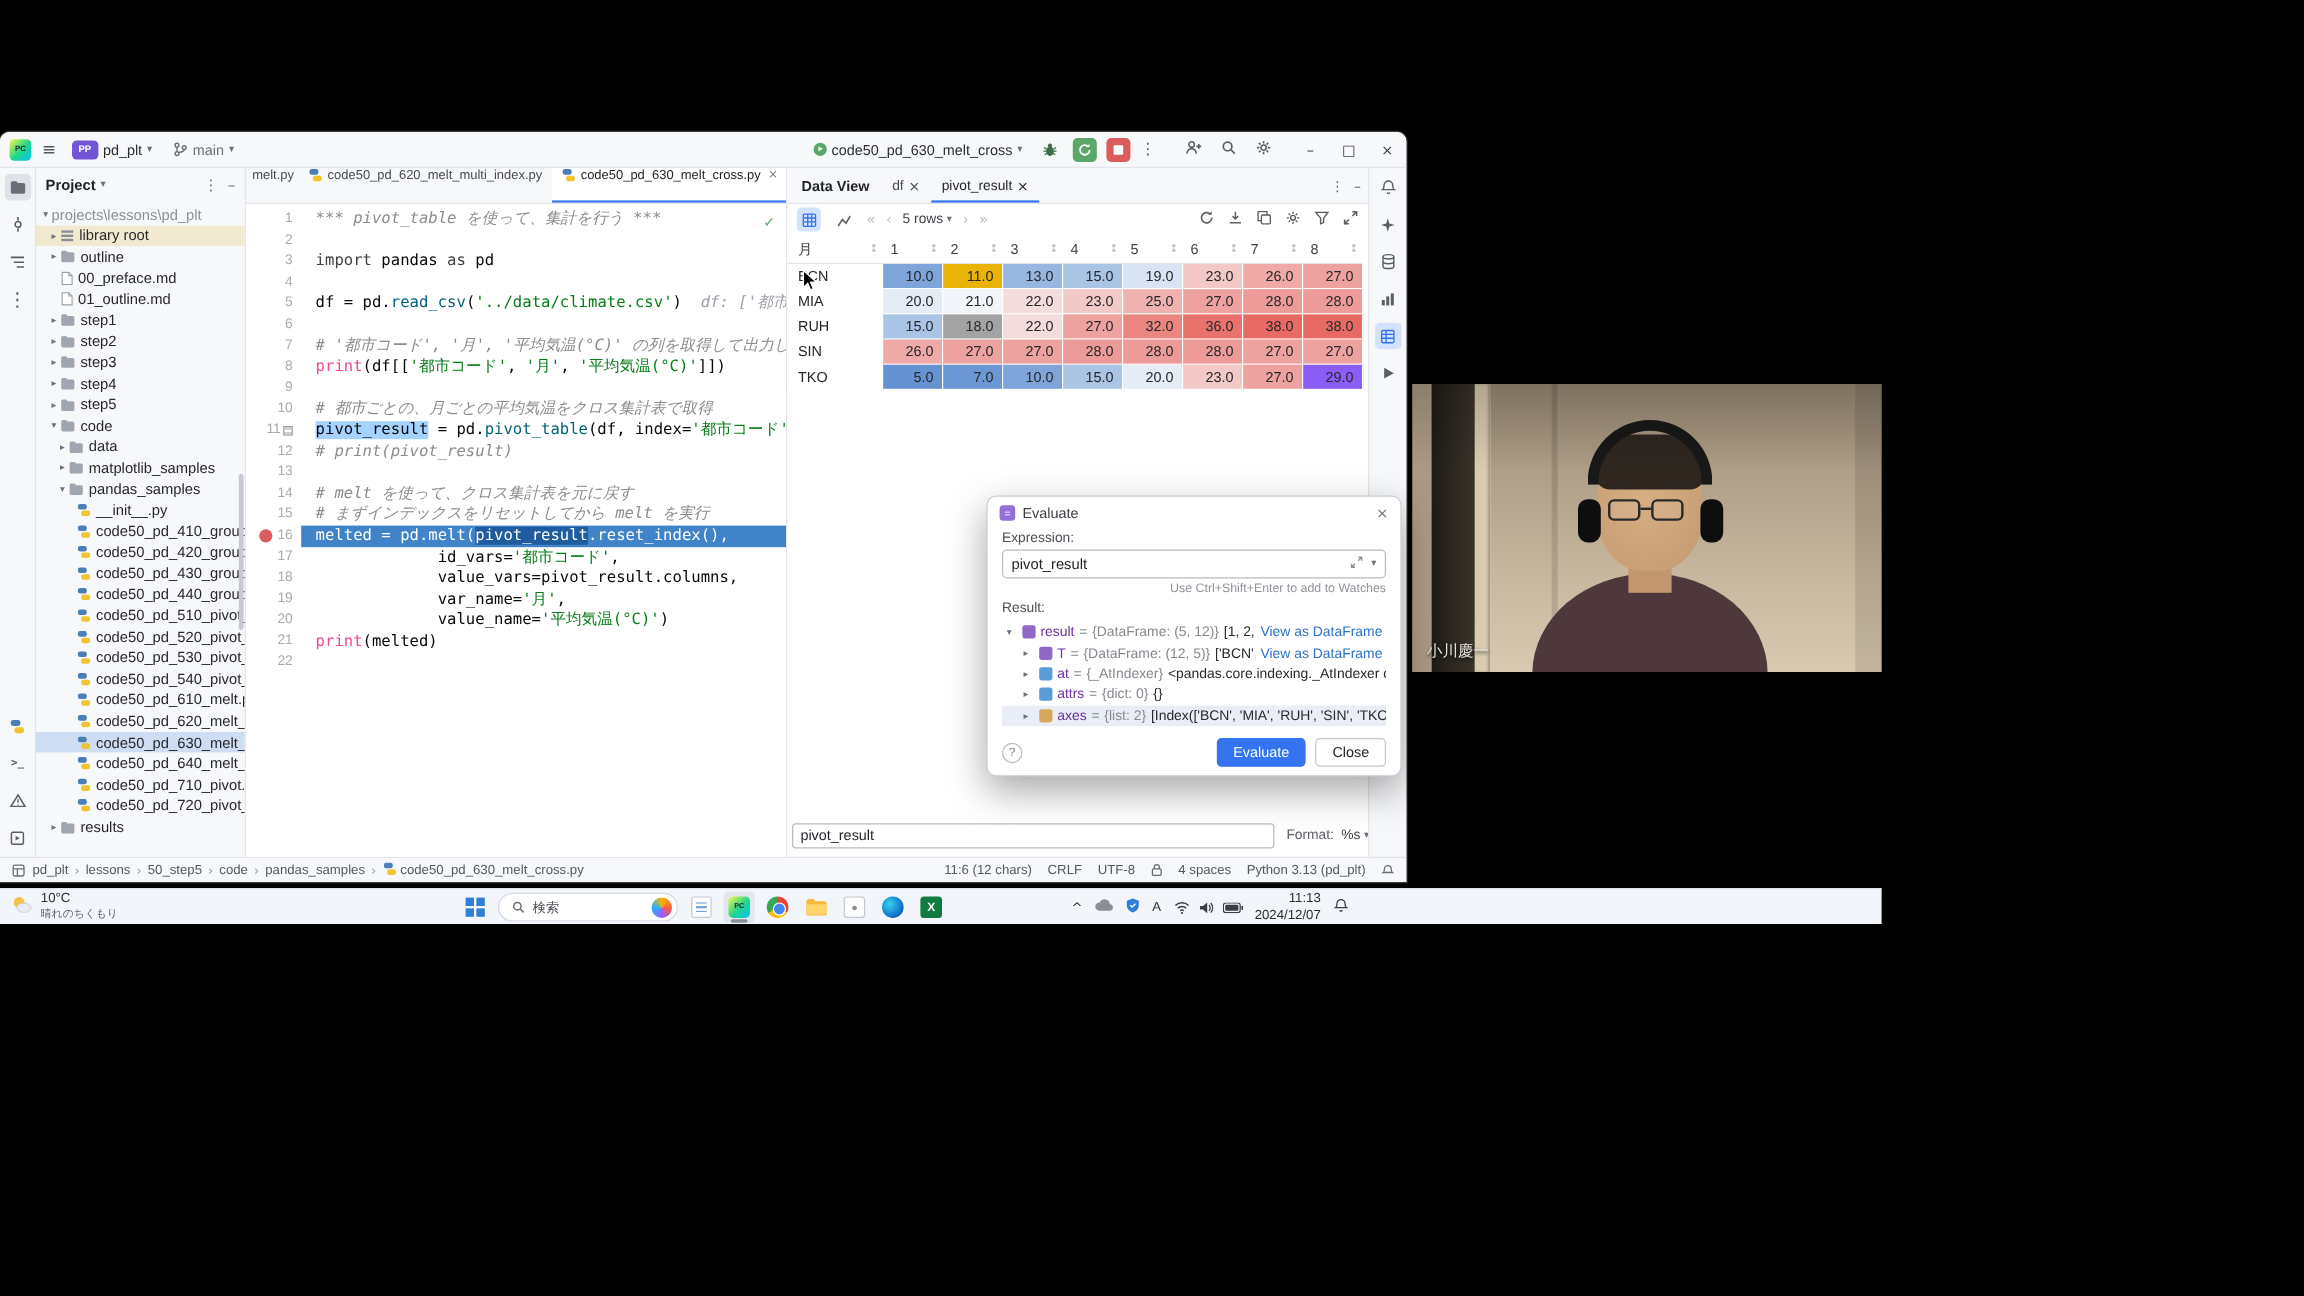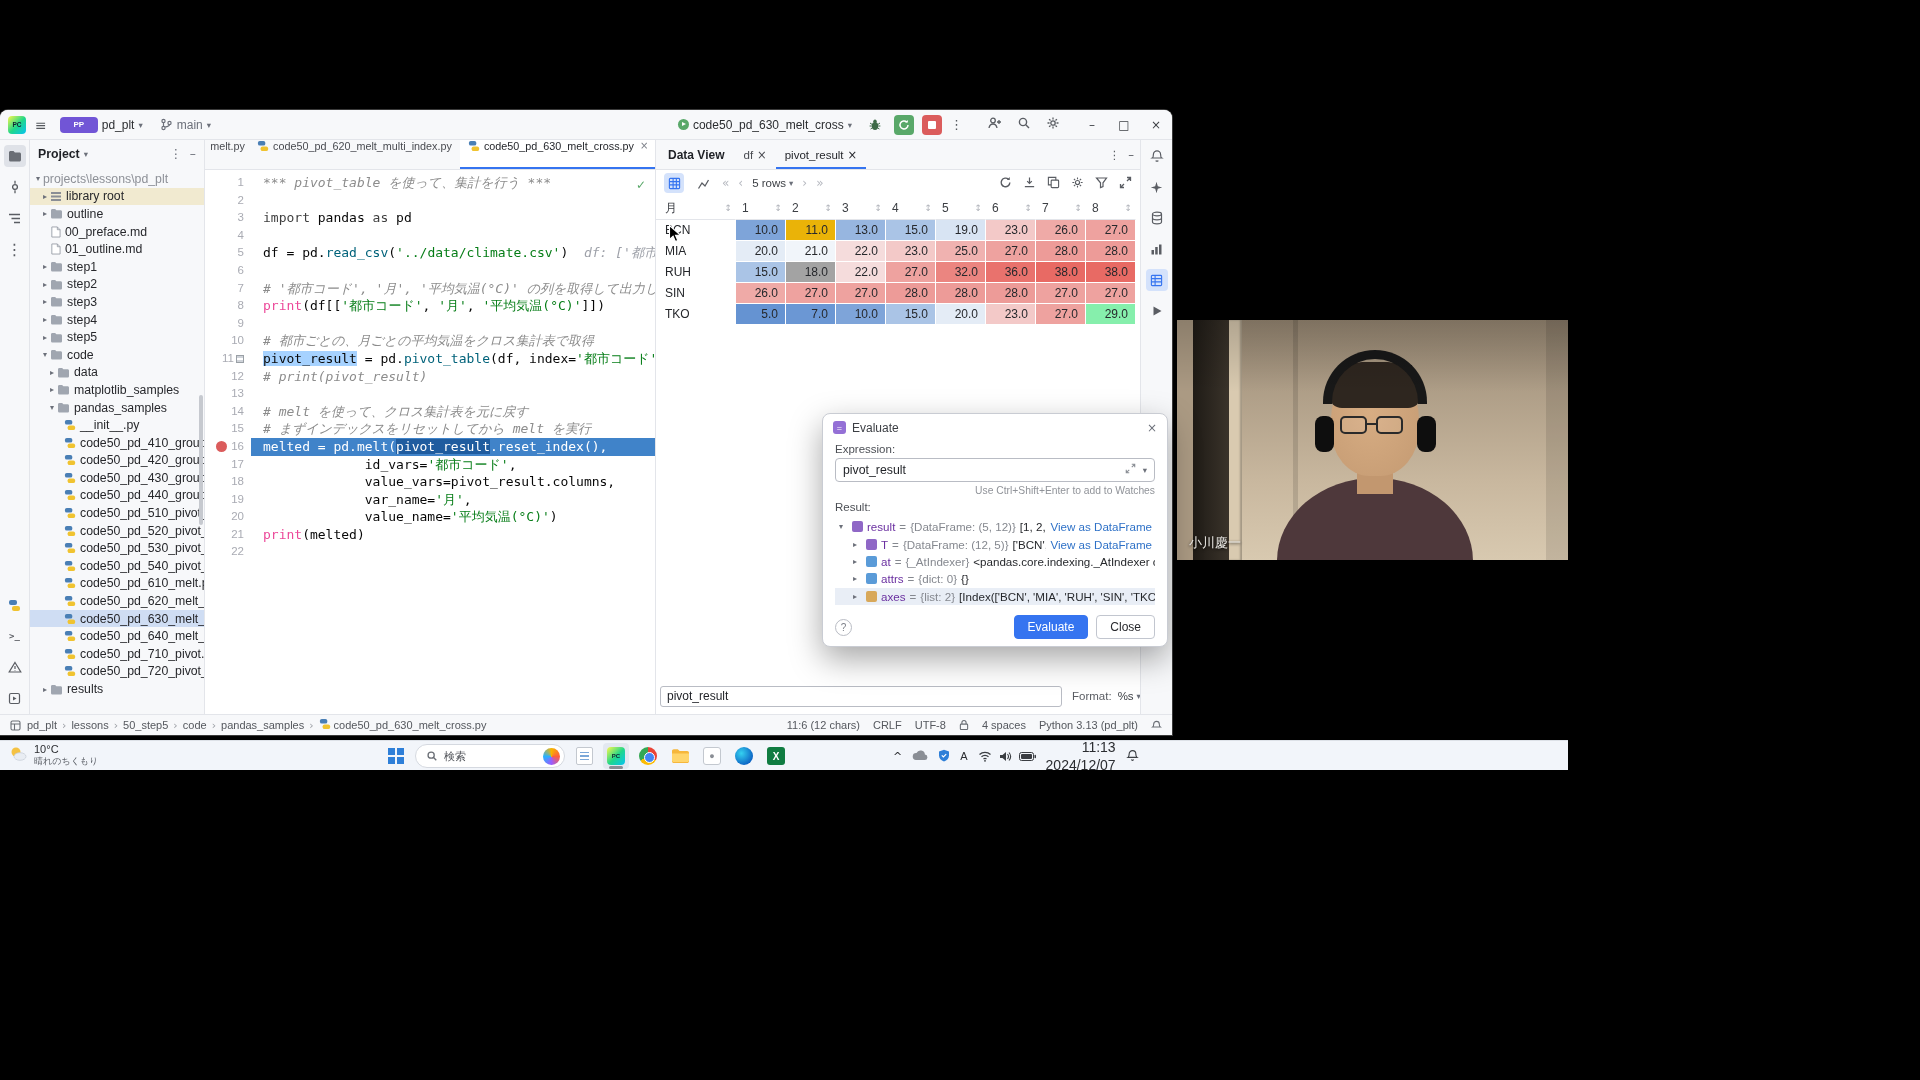--- a/index.html
+++ b/index.html
@@ -7,21 +7,21 @@
 body{background:#000;font-family:"Liberation Sans",sans-serif;position:relative;overflow:hidden;color:#2b2d30}
 .glyph{font-family:"DejaVu Sans","Liberation Sans",sans-serif}
 
 
 #ide{position:absolute;left:0;top:110px;width:1172px;height:625px;background:#f7f8fa;border-radius:8px 8px 0 0;display:flex;flex-direction:column;overflow:hidden;box-shadow:0 0 0 1px #3a3a3a}
 .titlebar{height:30px;flex:none;display:flex;align-items:center;gap:10px;padding:0 0 0 8px;background:#f7f8fa;border-bottom:1px solid #e3e5ea;font-size:12px}
 .tb-left{display:flex;align-items:center;gap:9px}
 .logo{width:18px;height:18px;border-radius:4px;background:linear-gradient(135deg,#fcf84a 0%,#21d789 52%,#07c3f2 100%);display:flex;align-items:center;justify-content:center;color:#123;font-size:6.5px;font-weight:bold}
 .burger{font-size:14px;color:#55585e}
 .tb-item{display:flex;align-items:center;gap:4px;padding:2px 4px;border-radius:4px}
-.proj-badge{width:38px;height:16px;border-radius:4px;background:#7155d6;color:#fff;font-size:8px;font-weight:bold;display:flex;align-items:center;justify-content:center}
+.proj-badge{width:22px;height:16px;border-radius:4px;background:#7155d6;color:#fff;font-size:8px;font-weight:bold;display:flex;align-items:center;justify-content:center}
 .dim{color:#6c707a}
 .chev{font-size:8.5px;color:#6c707a}
 .run-cluster{margin-left:auto;display:flex;align-items:center;gap:8px}
 .runcfg-dot{width:11px;height:11px;border-radius:50%;background:#59a869;position:relative}
 .runcfg-dot::after{content:"";position:absolute;left:4px;top:3px;border-left:4px solid #fff;border-top:2.5px solid transparent;border-bottom:2.5px solid transparent}
 .btn-sq{width:20px;height:20px;border-radius:4px;display:flex;align-items:center;justify-content:center}
 .btn-green{background:#59a869}.btn-red{background:#db5c5c}
 .stopsq{width:8px;height:8px;background:#fff;border-radius:1px}
 .tb-icons{display:flex;align-items:center;gap:15px;margin:0 6px 0 14px;color:#55585e}
 .win-btns{display:flex;align-self:stretch}
@@ -153,21 +153,21 @@
 .appico{width:18px;height:18px;border-radius:4px;display:flex;align-items:center;justify-content:center}
 .chromeico{width:18px;height:18px;border-radius:50%;background:conic-gradient(#ea4335 0 33%,#fbbc05 33% 66%,#34a853 66% 100%);position:relative}
 .chromeico::after{content:"";position:absolute;left:4.5px;top:4.5px;width:9px;height:9px;border-radius:50%;background:#4285f4;border:1.5px solid #fff}
 .edgeico{width:18px;height:18px;border-radius:50%;background:radial-gradient(circle at 35% 35%,#35d1f0,#0b62c4 75%)}
 .excelico{width:18px;height:18px;border-radius:3px;background:#107c41;color:#fff;font-size:10px;font-weight:bold;display:flex;align-items:center;justify-content:center}
 .notepadico{width:17px;height:18px;border-radius:2px;background:#fff;border:1px solid #c3c8cf;display:flex;flex-direction:column;gap:2px;justify-content:center;padding:0 3px}
 .notepadico i{height:1.5px;background:#7aa7d8}
 .genico{width:18px;height:18px;border-radius:3px;background:#fff;border:1px solid #c3c8cf;display:flex;align-items:center;justify-content:center;color:#8a8e95;font-size:9px}
 .tray{position:absolute;left:893px;top:0;height:30px;display:flex;align-items:center;gap:10px;font-size:11px;color:#2b2d31}
 .quick{display:flex;align-items:center;gap:7px}
-.clock{text-align:right;font-size:14px;line-height:1.3;color:#2b2d31}
+.clock{text-align:right;font-size:11px;line-height:1.3;color:#2b2d31}
 
 
 #webcam{position:absolute;left:1177px;top:320px;width:391px;height:240px;overflow:hidden;z-index:40;background:linear-gradient(180deg,#9a8a75,#c9b89f 68%,#d8c9b0)}
 .wallL{position:absolute;left:0;top:0;bottom:0;width:16px;background:#ab9a83}
 .doorgap{position:absolute;left:16px;top:0;bottom:0;width:36px;background:linear-gradient(90deg,#1f1b16,#3a332a)}
 .doorframe{position:absolute;left:52px;top:0;bottom:0;width:13px;background:#d9cab0;box-shadow:inset -2px 0 2px rgba(0,0,0,.25)}
 .frame2{position:absolute;left:116px;top:0;bottom:0;width:5px;background:rgba(0,0,0,.12)}
 .wallR{position:absolute;right:0;top:0;bottom:0;width:22px;background:rgba(0,0,0,.10)}
 .shoulders{position:absolute;left:100px;bottom:-14px;width:196px;height:96px;background:#4e383b;border-radius:52% 52% 0 0/90% 90% 0 0}
 .neck{position:absolute;left:180px;bottom:66px;width:36px;height:30px;background:#c2976f}
@@ -903,21 +903,21 @@
           </div>
           <div class="dvr">
             <div class="dvc lbl">TKO</div>
             <div class="dvc val" style="background:rgb(101,147,210)">5.0</div>
             <div class="dvc val" style="background:rgb(107,151,212)">7.0</div>
             <div class="dvc val" style="background:rgb(126,164,217)">10.0</div>
             <div class="dvc val" style="background:rgb(170,196,230)">15.0</div>
             <div class="dvc val" style="background:rgb(228,236,246)">20.0</div>
             <div class="dvc val" style="background:rgb(243,201,200)">23.0</div>
             <div class="dvc val" style="background:rgb(238,162,159)">27.0</div>
-            <div class="dvc val" style="background:#86efac">29.0</div>
+            <div class="dvc val" style="background:#8b5cf6">29.0</div>
           </div>
         </div>
       <div class="dvbottom">
         <div class="exprbox">
           <span>pivot_result</span>
         </div>
         <div class="fmtwrap">
           <span>Format:</span>
           <span class="fmtval">
             <span>%s</span>

